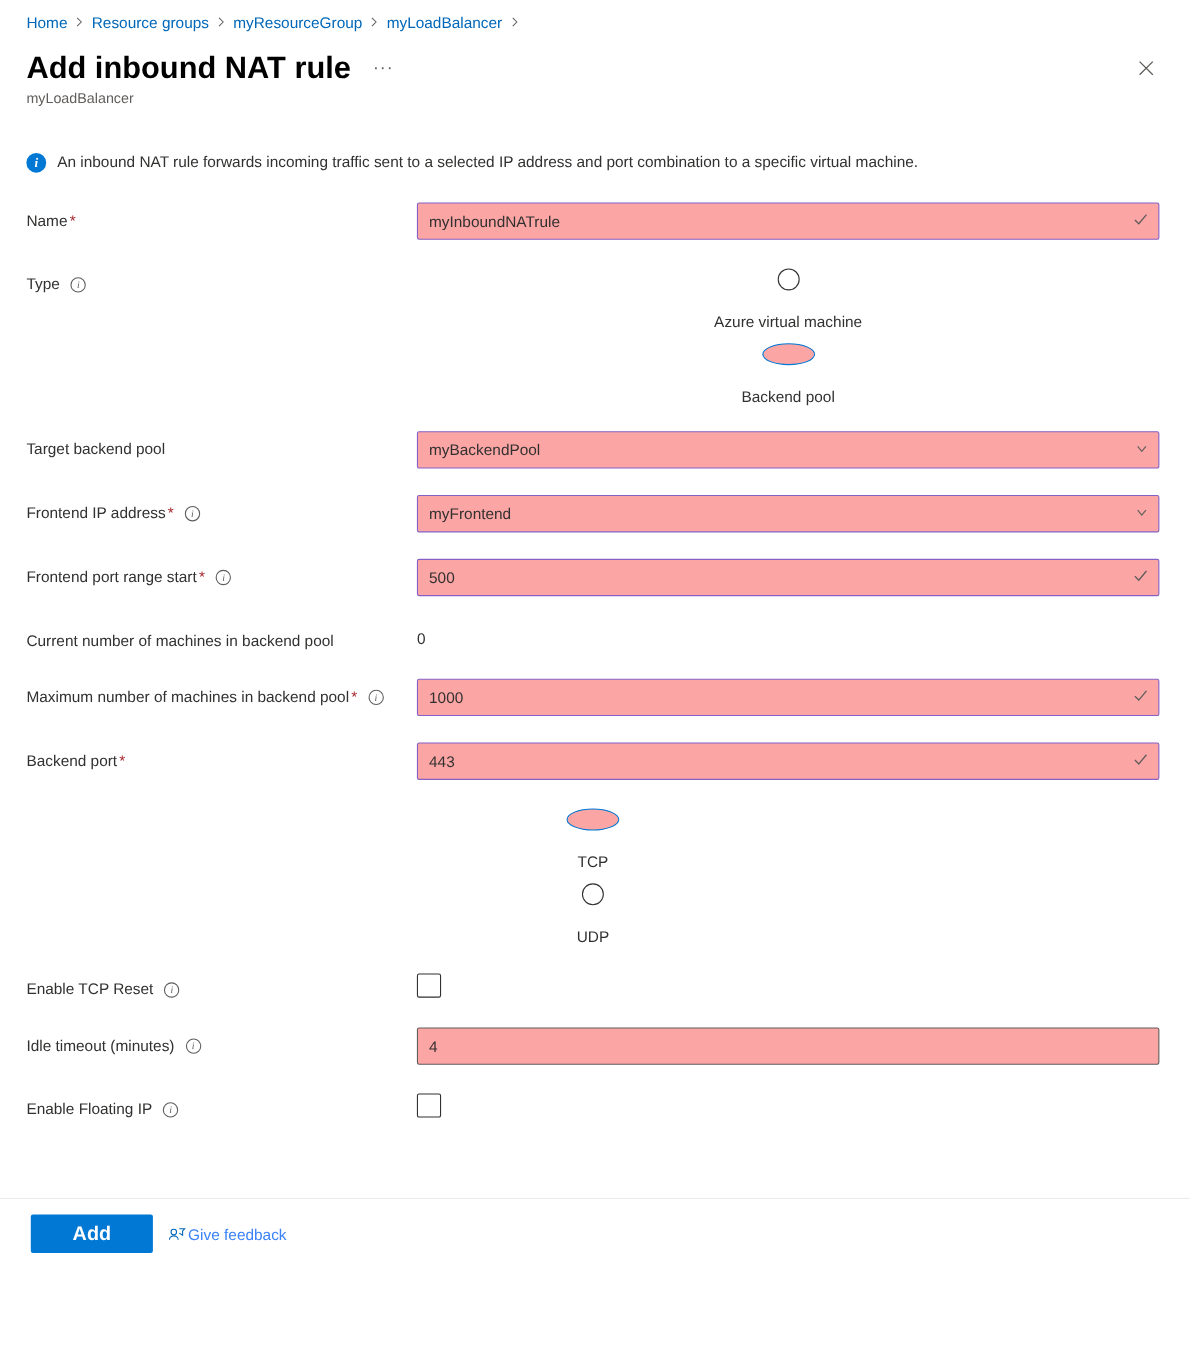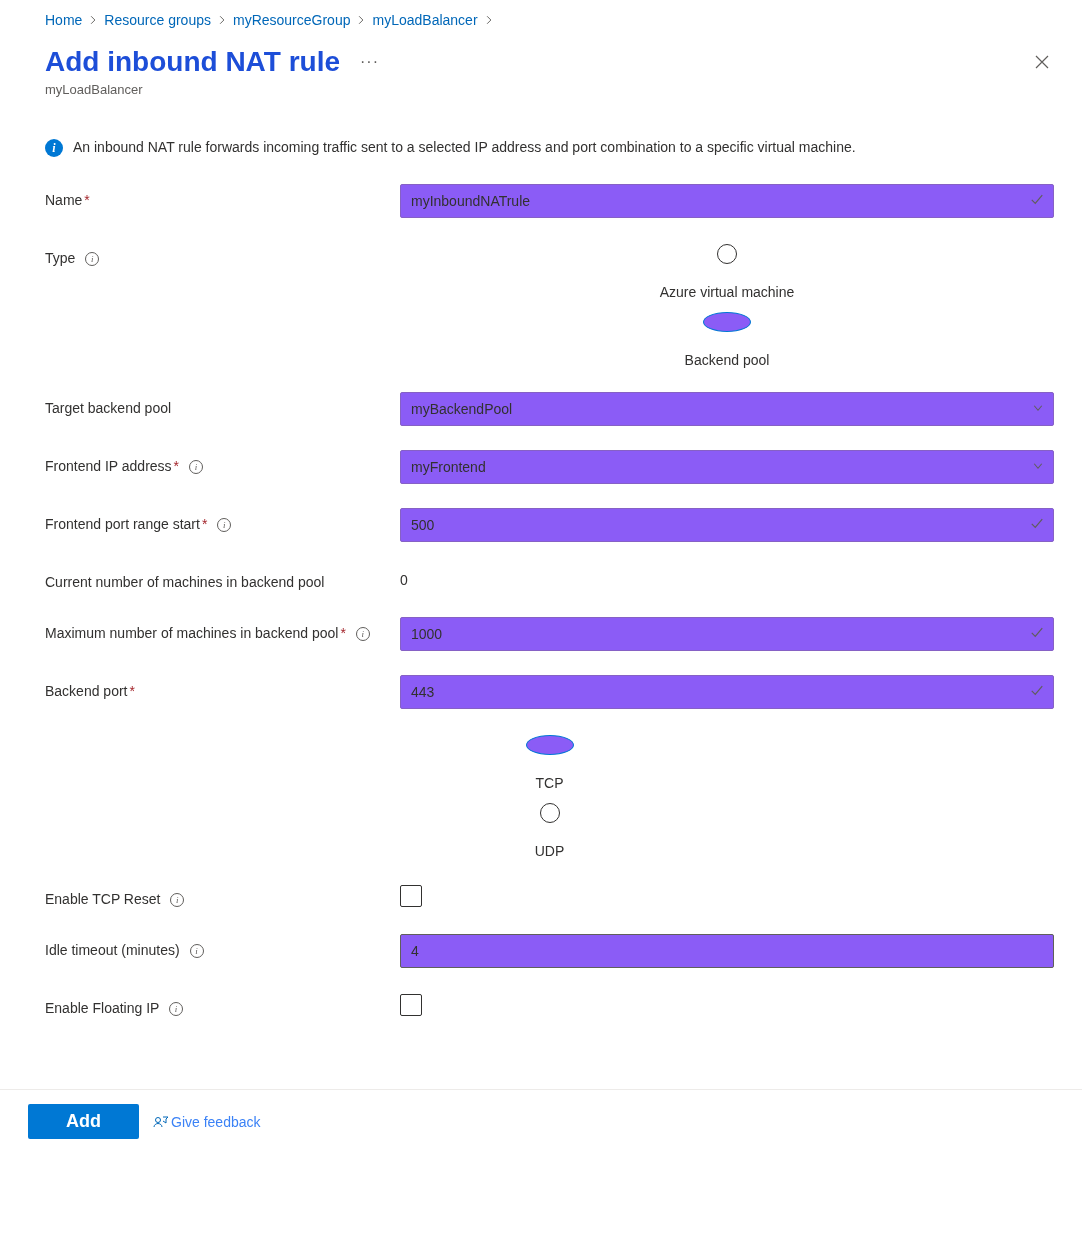--- a/index.html
+++ b/index.html
@@ -4,21 +4,21 @@
 <style>
   * { box-sizing: border-box; }
   body {
     margin: 0;
     font-family: "Segoe UI", -apple-system, Arial, sans-serif;
     font-size: 14px;
     color: #323130;
     background: #fff;
     width: 1082px;
   }
-  .page { padding: 12px 28px 0 45px; }
+  .page { padding: 12px 28px 0 24px; }
   .breadcrumb {
     display: flex;
     align-items: center;
     flex-wrap: wrap;
     gap: 6px;
     margin-bottom: 18px;
     font-size: 14px;
   }
   .breadcrumb a { color: #0067B8; text-decoration: none; }
   .chev {
@@ -31,21 +31,21 @@
     display: flex;
     align-items: flex-start;
     justify-content: space-between;
   }
   .title-block { display: flex; flex-direction: column; }
   .title-line { display: flex; align-items: center; gap: 20px; }
   h1 {
     margin: 0;
     font-size: 28px;
     font-weight: 600;
-    color: #1d4ed8;
+    color: #000000;
   }
   .ellipsis-btn {
     font-size: 16px;
     color: #605e5c;
     cursor: pointer;
     letter-spacing: 1px;
     line-height: 1;
   }
   .subtitle {
     font-size: 13px;
@@ -110,21 +110,21 @@
   .field-col { flex: 1; }
   .tx, .sel {
     width: 100%;
     height: 34px;
     border: 1px solid #8A2BE2;
     border-color: #8661C5;
     border-radius: 2px;
     padding: 0 36px 0 10px;
     font-size: 14px;
     color: #323130;
-    background: #8b5cf6;
+    background: #fca5a5;
     position: relative;
   }
   .tx.grey, .sel.grey { border-color: #605e5c; }
   .input-wrap { position: relative; }
   .trail-icon {
     position: absolute;
     right: 10px;
     top: 50%;
     transform: translateY(-50%);
     color: #605e5c;

